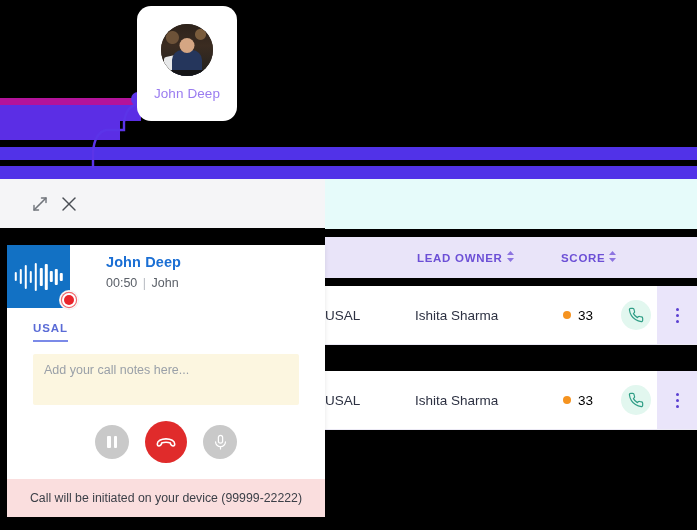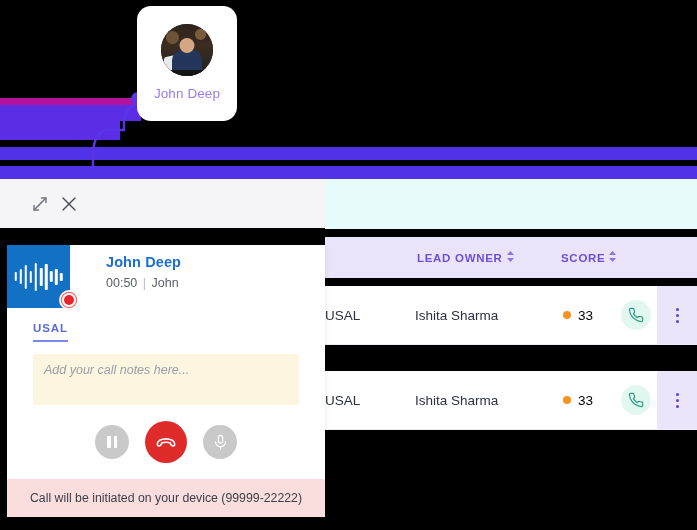--- a/index.html
+++ b/index.html
@@ -309,21 +309,20 @@
     border-bottom: 2px solid #7b8ae8;
   }
   .note-box {
     margin: 12px 26px 0 26px;
     height: 51px;
     background: #fcf6e0;
     border: none;
     border-radius: 2px;
     padding: 9px 11px 0 11px;
     box-sizing: border-box;
-    font-style: italic;
   }
   .note-placeholder {
     font-size: 12.5px;
     color: #9aa0a8;
   }
 
   .ctrl-row {
     display: flex;
     justify-content: center;
     align-items: center;

